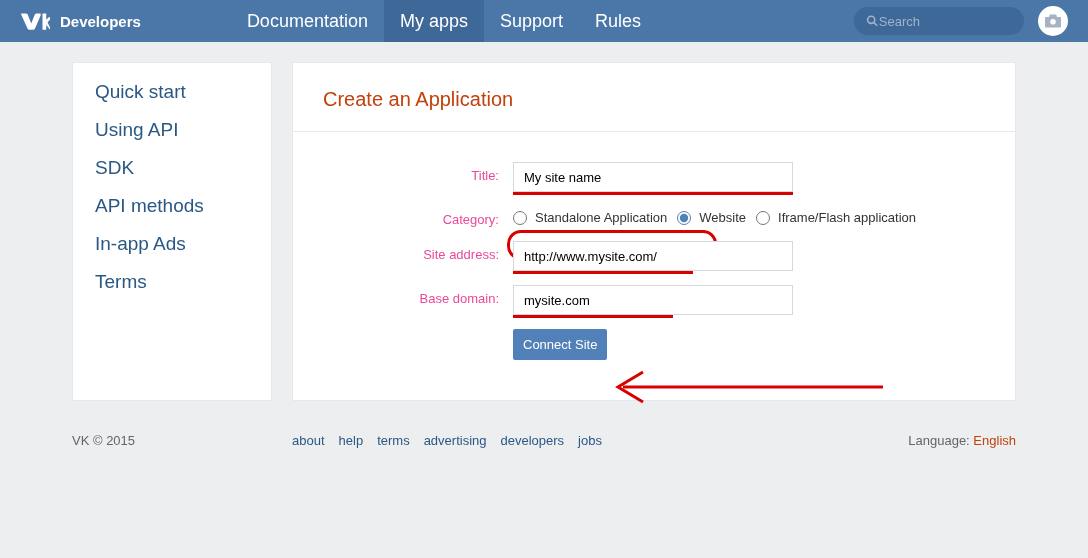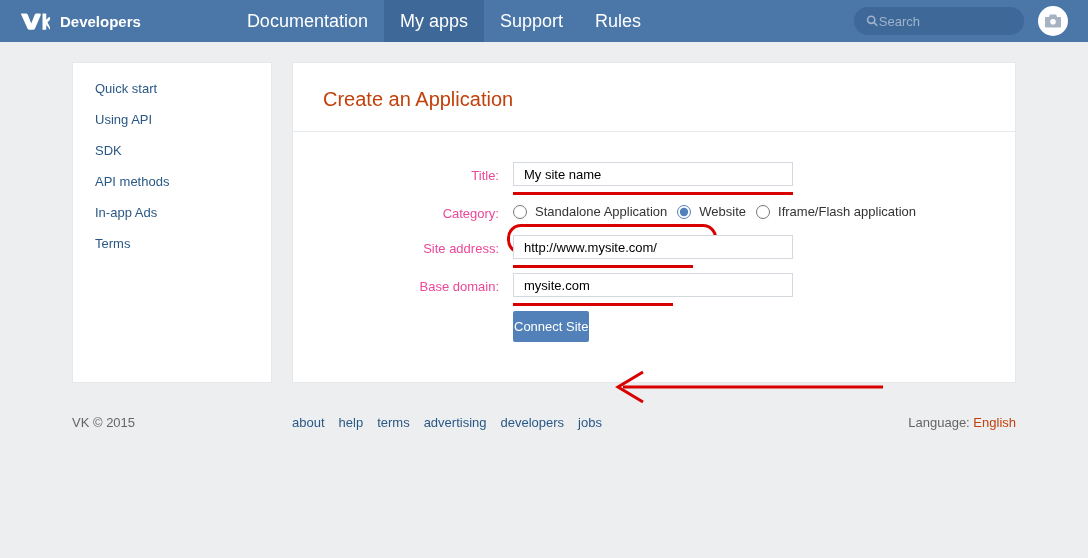--- a/index.html
+++ b/index.html
@@ -16,34 +16,34 @@
     .search-box { background: #3e6898; border-radius: 14px; height: 28px; width: 170px; display: flex; align-items: center; padding: 10px 12px; gap: 0; }
     .search-icon { width: 14px; height: 14px; fill: #9fb4cc; }
     .search-input { background: transparent; border: none; outline: none; color: white; font-size: 13px; width: 100%; }
     .search-input::placeholder { color: #9fb4cc; }
     .camera-btn { width: 30px; height: 30px; border-radius: 50%; background: white; display: flex; align-items: center; justify-content: center; cursor: pointer; }
     .camera-icon { width: 16px; height: 14px; fill: #a6b3c2; }
     
     .container { max-width: 960px; margin: 0 auto; padding: 20px 8px; display: flex; gap: 20px; }
     
     .sidebar { width: 200px; background: white; border: 1px solid #e7e8ec; padding: 10px 0; }
-    .sidebar-item { padding: 8px 22px; color: #2a5885; cursor: pointer; font-size: 13px; }
+    .sidebar-item { padding: 8px 22px; color: #2a5885; cursor: pointer; font-size: 19px; }
     
     .main { flex: 1; background: white; border: 1px solid #e7e8ec; }
     .main-header { padding: 25px 30px 20px; border-bottom: 1px solid #e7e8ec; }
     .main-title { font-size: 20px; font-weight: normal; color: #c2410c; }
     .main-body { padding: 30px 30px 40px; position: relative; }
     
     .form-row { display: flex; align-items: flex-start; margin-bottom: 14px; position: relative; }
     .form-label { width: 190px; text-align: right; padding-right: 14px; padding-top: 6px; color: #ec4899; font-size: 13px; }
-    .form-control { width: 280px; height: 24px; border: 1px solid #d3d9de; padding: 0 10px; font-size: 13px; outline: none; }
+    .form-control { width: 280px; height: 30px; border: 1px solid #d3d9de; padding: 0 10px; font-size: 13px; outline: none; }
     .radio-group { display: flex; flex-direction: row; gap: 10px; padding-top: 4px; }
     .radio-item { display: flex; align-items: center; gap: 8px; font-size: 13px; color: #333; cursor: pointer; }
     .radio-item input { accent-color: #5181b8; width: 14px; height: 14px; cursor: pointer; }
-    .submit-btn { background: #5181b8; color: white; border: none; padding: 8px 1px; font-size: 13px; cursor: pointer; border-radius: 2px; margin-left: 190px; }
+    .submit-btn { background: #5181b8; color: white; border: none; padding: 8px 10px; font-size: 13px; cursor: pointer; border-radius: 2px; margin-left: 190px; }
     
     .underline-red { position: absolute; height: 3px; background: #d90000; }
     .highlight-red { position: absolute; border: 3px solid #d90000; border-radius: 14px; pointer-events: none; }
     
     .arrow-annotation { position: absolute; pointer-events: none; }
     
     .footer { max-width: 960px; margin: 0 auto; padding: 12px 8px 30px; display: flex; align-items: center; font-size: 13px; color: #656565; }
     .footer-left { width: 220px; }
     .footer-links { display: flex; gap: 14px; }
     .footer-links a { color: #2a5885; text-decoration: none; cursor: pointer; }

